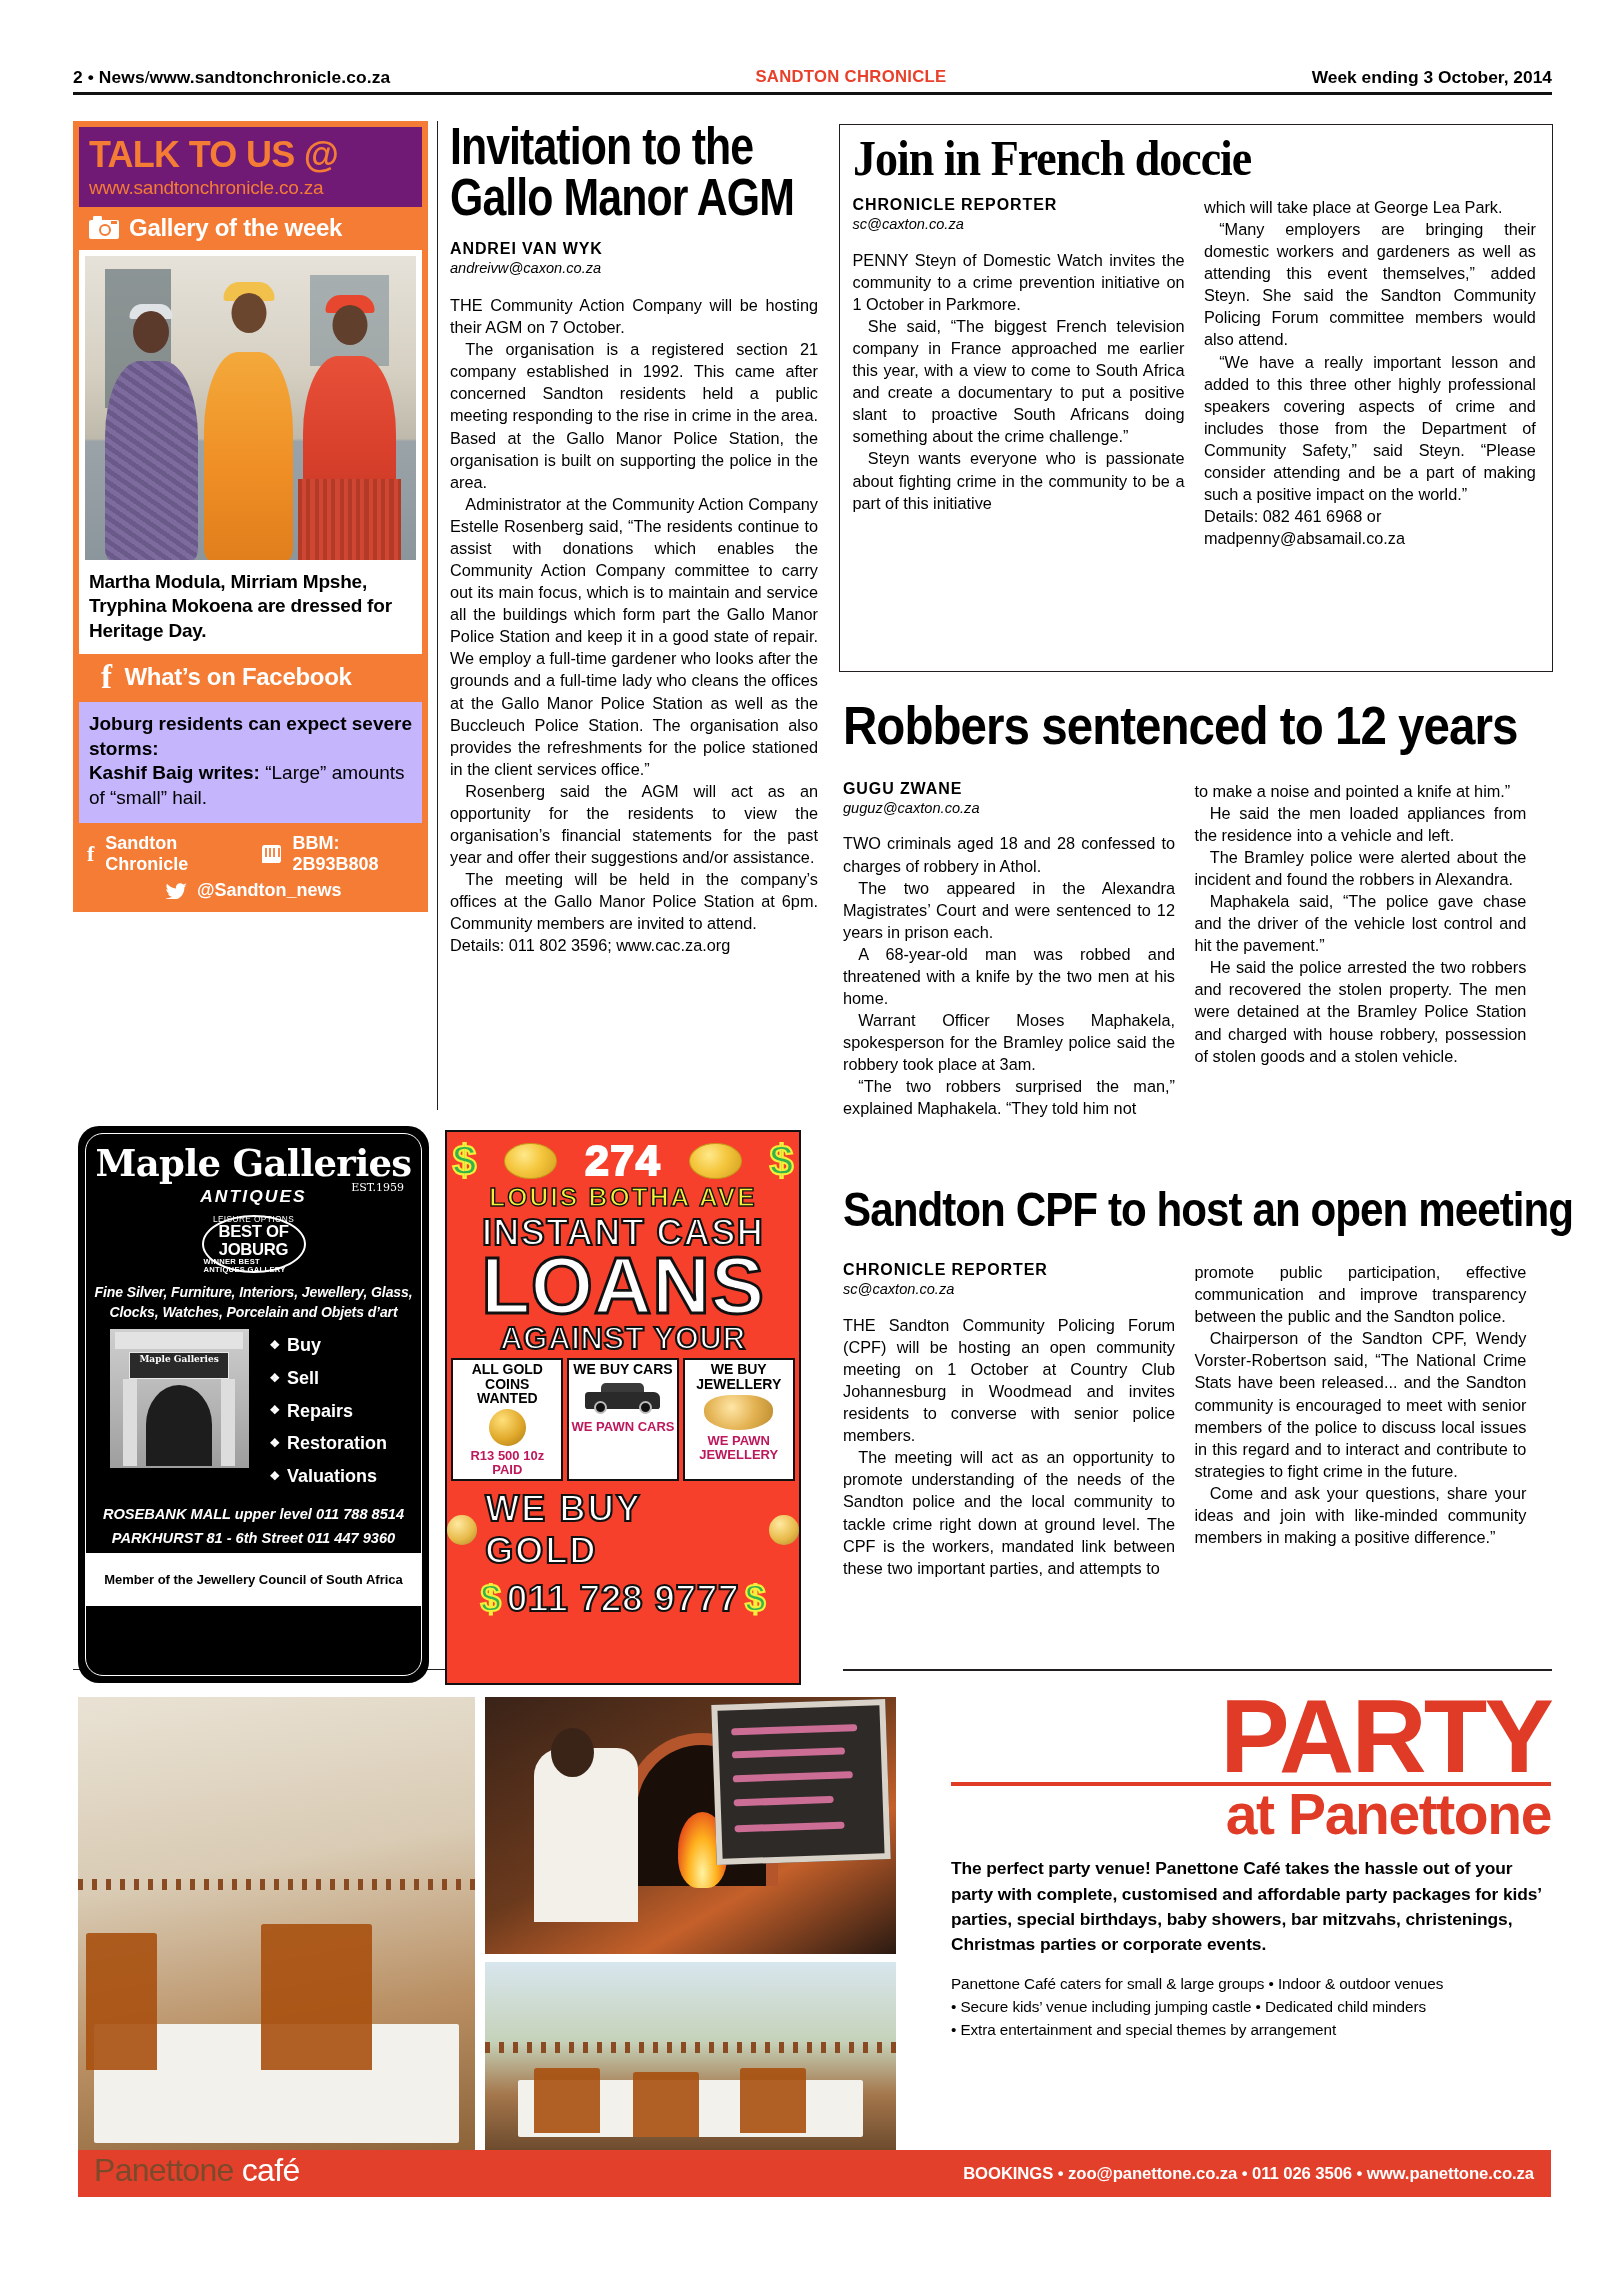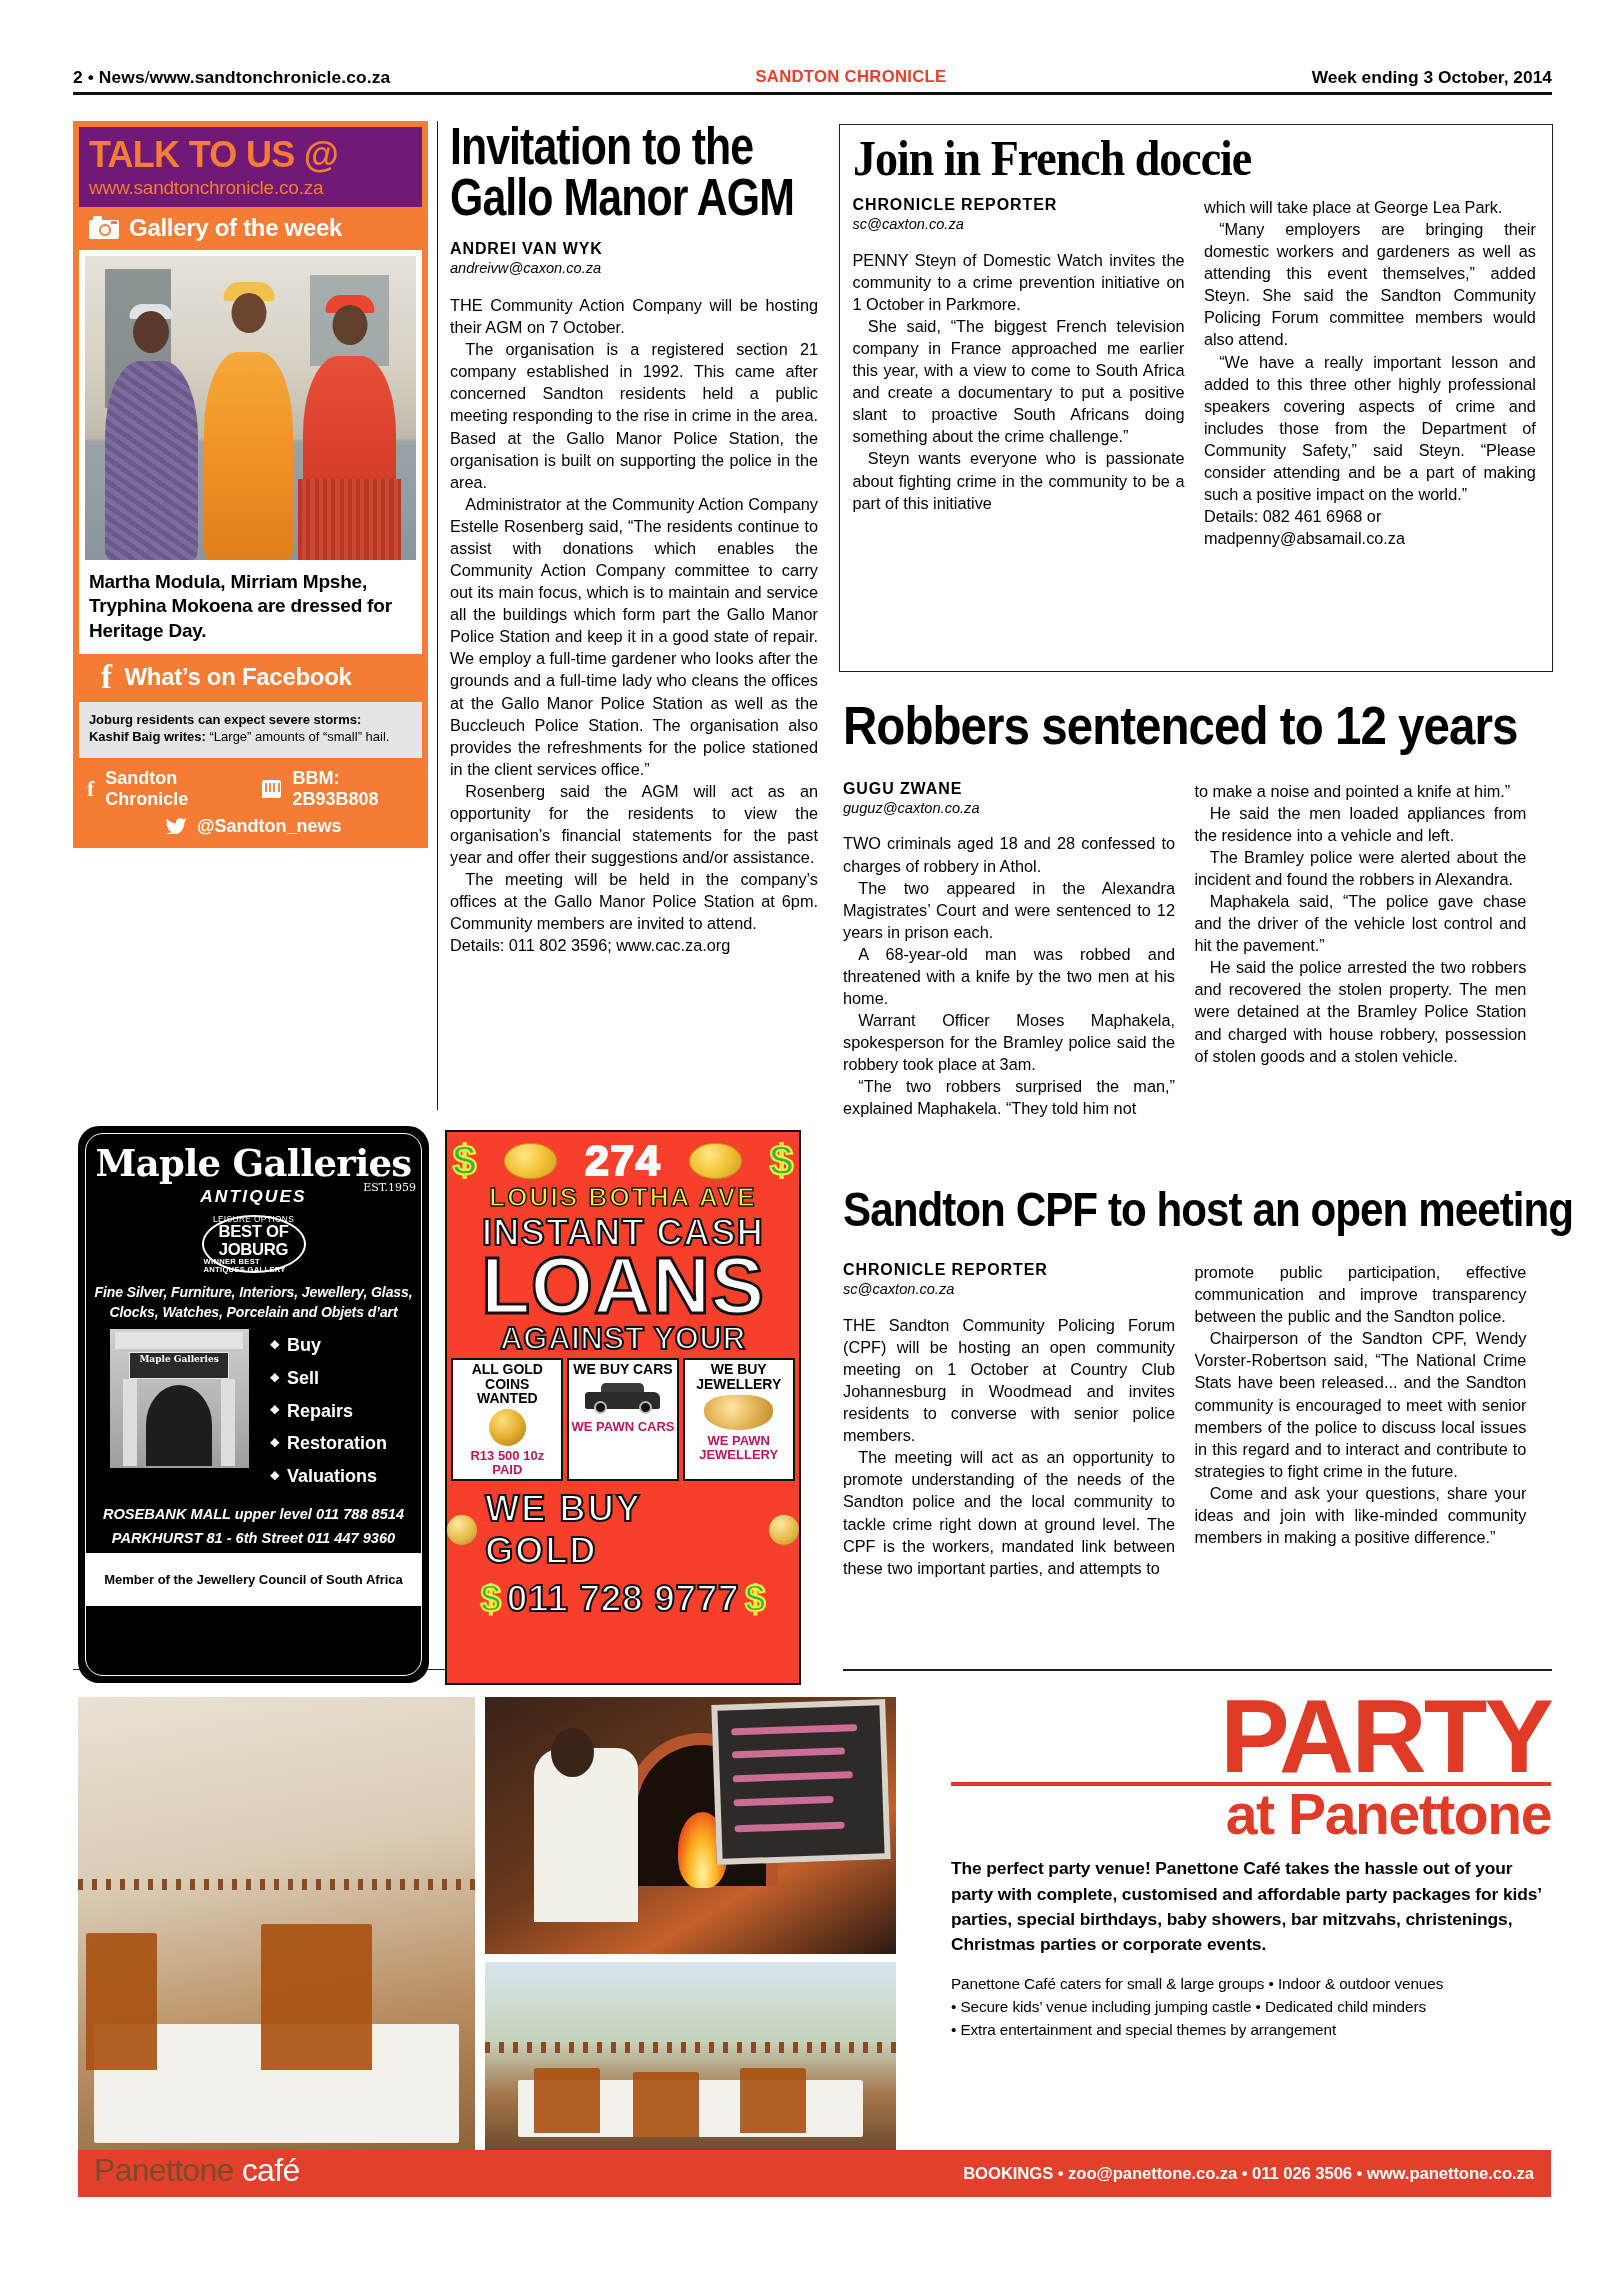--- a/index.html
+++ b/index.html
@@ -75,21 +75,21 @@
   .fig3 .body { height: 80%; background: linear-gradient(180deg,#e8503a 0%,#d8402b 48%,#bf3423 100%); }
   .fig3 .skirt { position:absolute; left:-6%; bottom:0; width:112%; height:32%; background: repeating-linear-gradient(90deg,#b43a28 0 4.2px,#cf4733 4.2px 8.3px); }
 
   .caption {
     background: #fff; margin: 0 6.2px; padding: 9.7px 9.7px 11px 9.7px;
     font-size: 19px; font-weight: bold; line-height: 1.28; letter-spacing: -0.2px;
   }
   .fb-bar { display: flex; align-items: center; gap: 12.5px; padding: 7px 0 8.3px 28px; }
   .fb-glyph { font-size: 33px; font-weight: bold; color: #fff; line-height: 1; font-family: "Liberation Serif", serif; }
   .fb-title { color: #fff; font-size: 24px; font-weight: bold; letter-spacing: -0.3px; }
-  .fb-body { background: #e5e5e5; margin: 0 6.2px; padding: 9.7px 9.7px 12.5px 9.7px; font-size: 13px; line-height: 1.3; }
+  .fb-body { background: #c4b5fd; margin: 0 6.2px; padding: 9.7px 9.7px 12.5px 9.7px; font-size: 19px; line-height: 1.3; }
   .fb-body b { font-weight: bold; }
   .social { padding: 9.7px 9.7px 11px 14px; color: #fff; }
   .social-row1 { display: flex; align-items: center; gap: 11px; font-size: 18px; font-weight: bold; }
   .social-row2 { display: flex; align-items: center; justify-content: center; gap: 9.7px; font-size: 18px; font-weight: bold; margin-top: 5.6px; }
   .f-mini { font-family: "Liberation Serif", serif; font-size: 22px; line-height: 1; }
   .bbm-ico { width: 21px; height: 18px; background: #fff; border-radius: 2.8px 2.8px 2.8px 0;
              display:inline-block; position:relative; }
   .bbm-ico:after { content:""; position:absolute; left:2.8px; top:2.8px; width:15.3px; height:9.7px;
              background: repeating-linear-gradient(90deg,#f47c35 0 2.1px,#fff 2.1px 4.2px),
                          repeating-linear-gradient(0deg,#f47c35 0 2.1px,#fff 2.1px 4.2px); opacity:.9;}
@@ -116,21 +116,21 @@
   .boxed { position: absolute; border: 1.4px solid #231f20; }
 
   
   .maple {
     position: absolute; left: 78px; top: 1126px; width: 351px; height: 557px;
     background: #000; border-radius: 21px; padding: 7px; color: #fff; overflow: hidden;
   }
   .maple-inner { border: 1.4px solid #fff; border-radius: 18px; height: 100%; padding: 11px 8.3px; position: relative; }
   .maple-logo { font-family: "DejaVu Serif", serif; font-weight: bold; font-size: 37px;
                 text-align: center; letter-spacing: -0.7px; line-height: 1; }
-  .maple-est { position: absolute; right: 5px; top: 47px; font-family:"DejaVu Serif",serif; font-size: 11px; margin-left: 48px; }
+  .maple-est { position: absolute; right: 17px; top: 47px; font-family:"DejaVu Serif",serif; font-size: 11px; margin-left: 48px; }
   .maple-sub { text-align: center; font-size: 17.4px; letter-spacing: 2.1px; margin-top: 4.2px; font-style: italic; font-weight: bold;}
   .badge { width: 104px; height: 58px; border: 2.1px solid #fff; border-radius: 50%;
            margin: 8.3px auto 0 auto; display: flex; flex-direction: column; align-items: center;
            justify-content: center; line-height: 1.05; }
   .badge .b1 { font-size: 8.3px; letter-spacing: 0.4px; }
   .badge .b2 { font-size: 16.7px; font-weight: bold; letter-spacing: -0.3px; }
   .badge .b3 { font-size: 7.6px; font-weight: bold; letter-spacing: 0.3px; }
   .maple-desc { text-align: center; font-size: 14px; font-style: italic; font-weight: bold;
                 line-height: 1.4; margin-top: 9.7px; letter-spacing: -0.1px; }
   .maple-mid { display: flex; margin-top: 7px; gap: 5.6px; }

